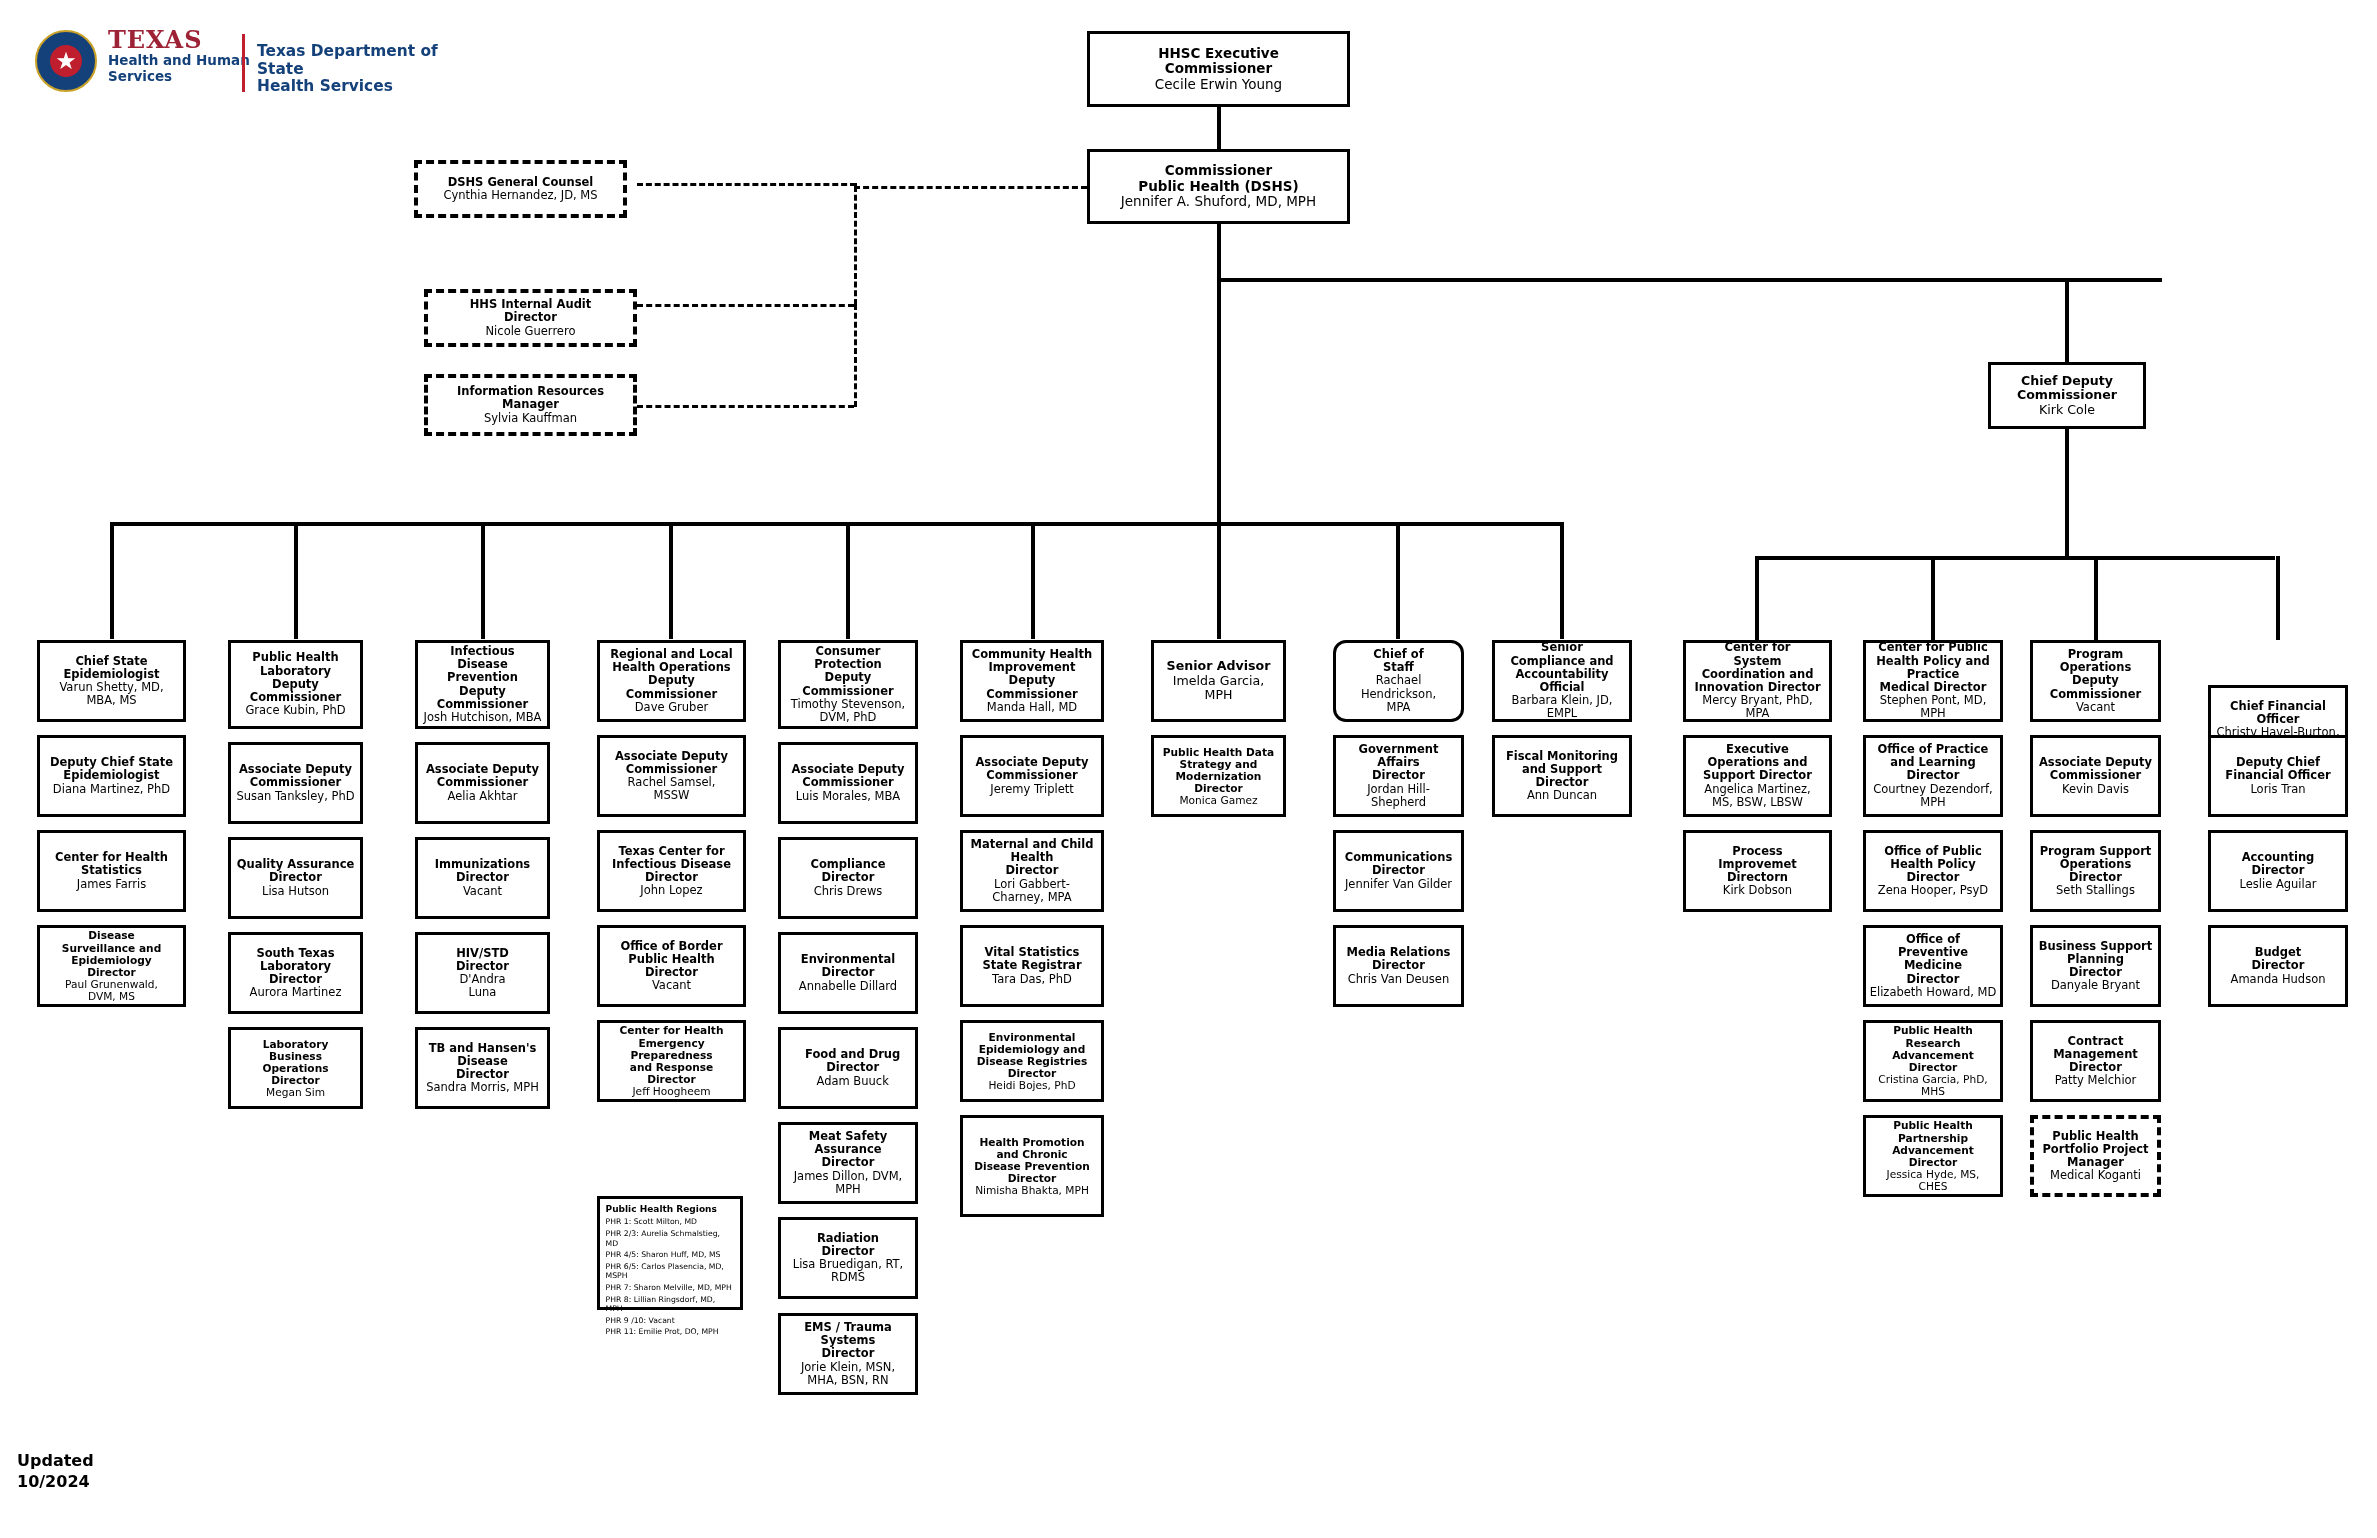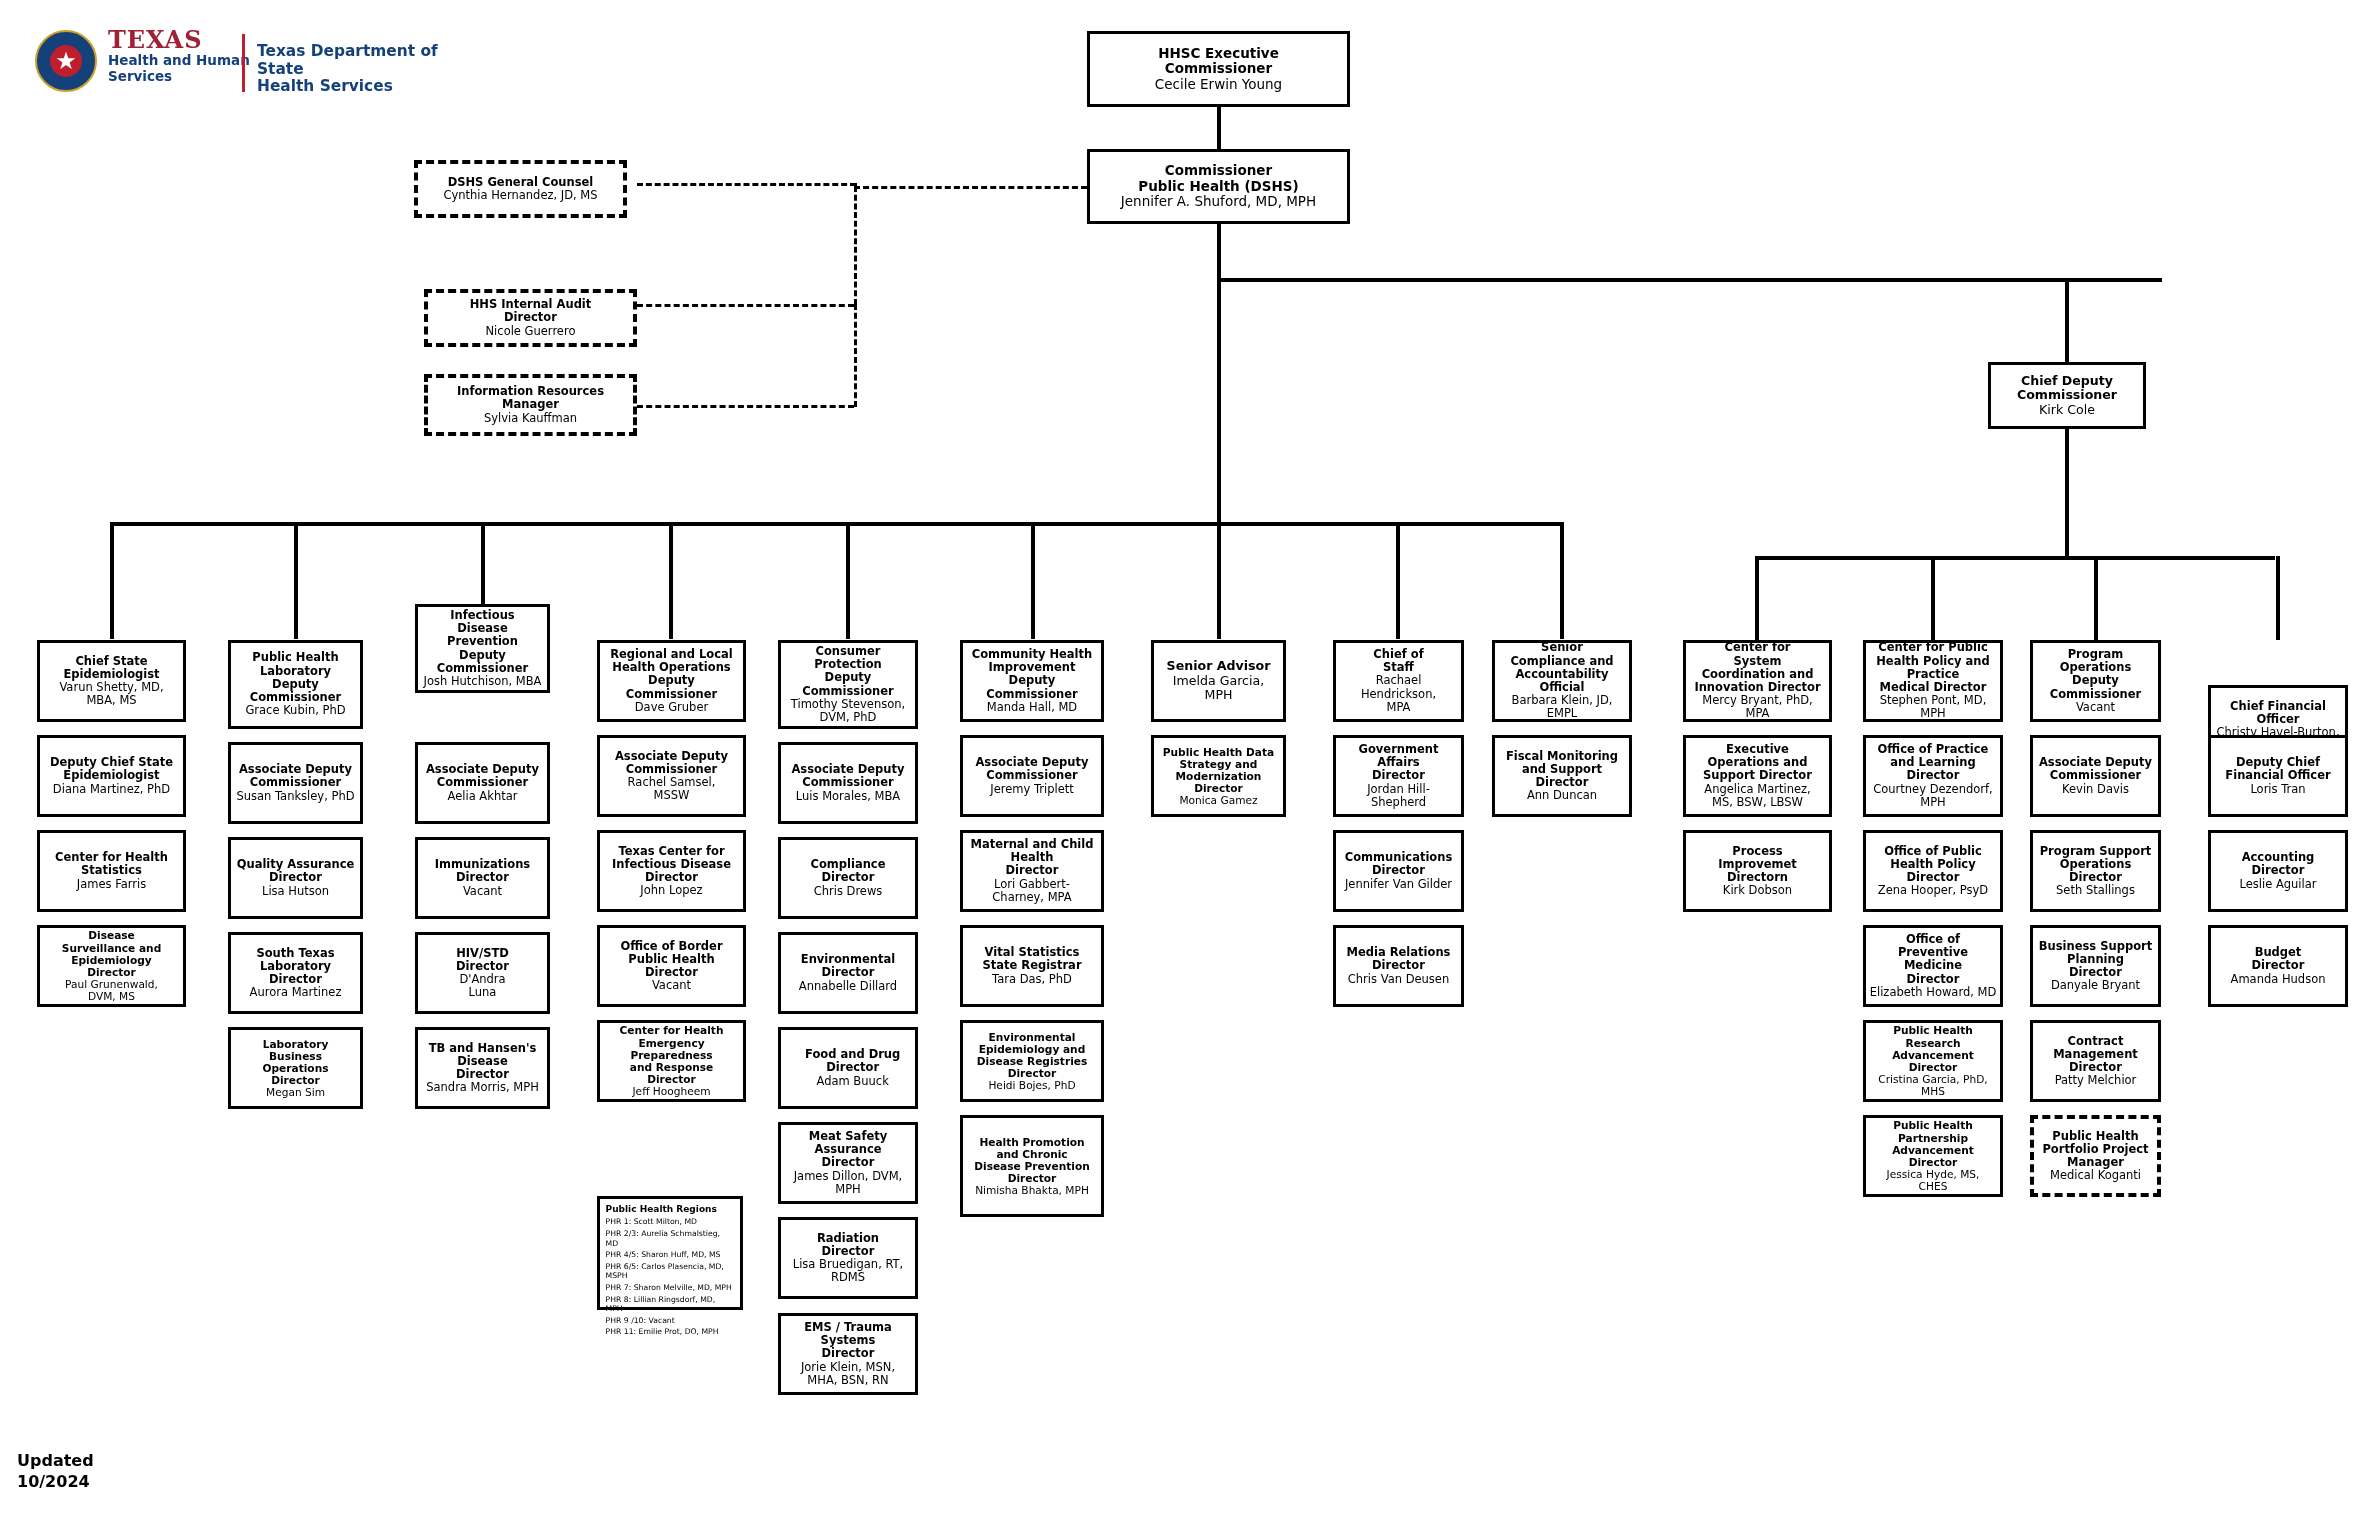--- a/index.html
+++ b/index.html
@@ -174,21 +174,21 @@
         <div class="n">Lisa Hutson</div>
       </div>
       <div class="box fs12" style="left: 228px; top: 932px; width: 135px; height: 82px;">
         <div class="t">South Texas<br>Laboratory<br>Director</div>
         <div class="n">Aurora Martinez</div>
       </div>
       <div class="box fs11" style="left: 228px; top: 1027px; width: 135px; height: 82px;">
         <div class="t">Laboratory<br>Business<br>Operations<br>Director</div>
         <div class="n">Megan Sim</div>
       </div>
-      <div class="box fs12" style="left: 415px; top: 604px; width: 135px; height: 89px;">
+      <div class="box fs12" style="left: 415px; top: 640px; width: 135px; height: 89px;">
         <div class="t">Infectious<br>Disease<br>Prevention<br>Deputy<br>Commissioner</div>
         <div class="n">Josh Hutchison, MBA</div>
       </div>
       <div class="box fs12" style="left: 415px; top: 742px; width: 135px; height: 82px;">
         <div class="t">Associate Deputy<br>Commissioner</div>
         <div class="n">Aelia Akhtar</div>
       </div>
       <div class="box fs12" style="left: 415px; top: 837px; width: 135px; height: 82px;">
         <div class="t">Immunizations<br>Director</div>
         <div class="n">Vacant</div>
@@ -278,21 +278,21 @@
         <div class="n">Nimisha Bhakta, MPH</div>
       </div>
       <div class="box fs13" style="left: 1151px; top: 640px; width: 135px; height: 82px;">
         <div class="t">Senior Advisor</div>
         <div class="n">Imelda Garcia, MPH</div>
       </div>
       <div class="box fs11" style="left: 1151px; top: 735px; width: 135px; height: 82px;">
         <div class="t">Public Health Data<br>Strategy and<br>Modernization<br>Director</div>
         <div class="n">Monica Gamez</div>
       </div>
-      <div class="box fs12" style="left: 1333px; top: 640px; width: 131px; height: 82px;">
+      <div class="box fs12" style="left: 1333px; top: 640px; width: 131px; height: 82px; border-radius: 13px;">
         <div class="t">Chief of<br>Staff</div>
         <div class="n">Rachael Hendrickson,<br>MPA</div>
       </div>
       <div class="box fs12" style="left: 1333px; top: 735px; width: 131px; height: 82px;">
         <div class="t">Government Affairs<br>Director</div>
         <div class="n">Jordan Hill-Shepherd</div>
       </div>
       <div class="box fs12" style="left: 1333px; top: 830px; width: 131px; height: 82px;">
         <div class="t">Communications<br>Director</div>
         <div class="n">Jennifer Van Gilder</div>

